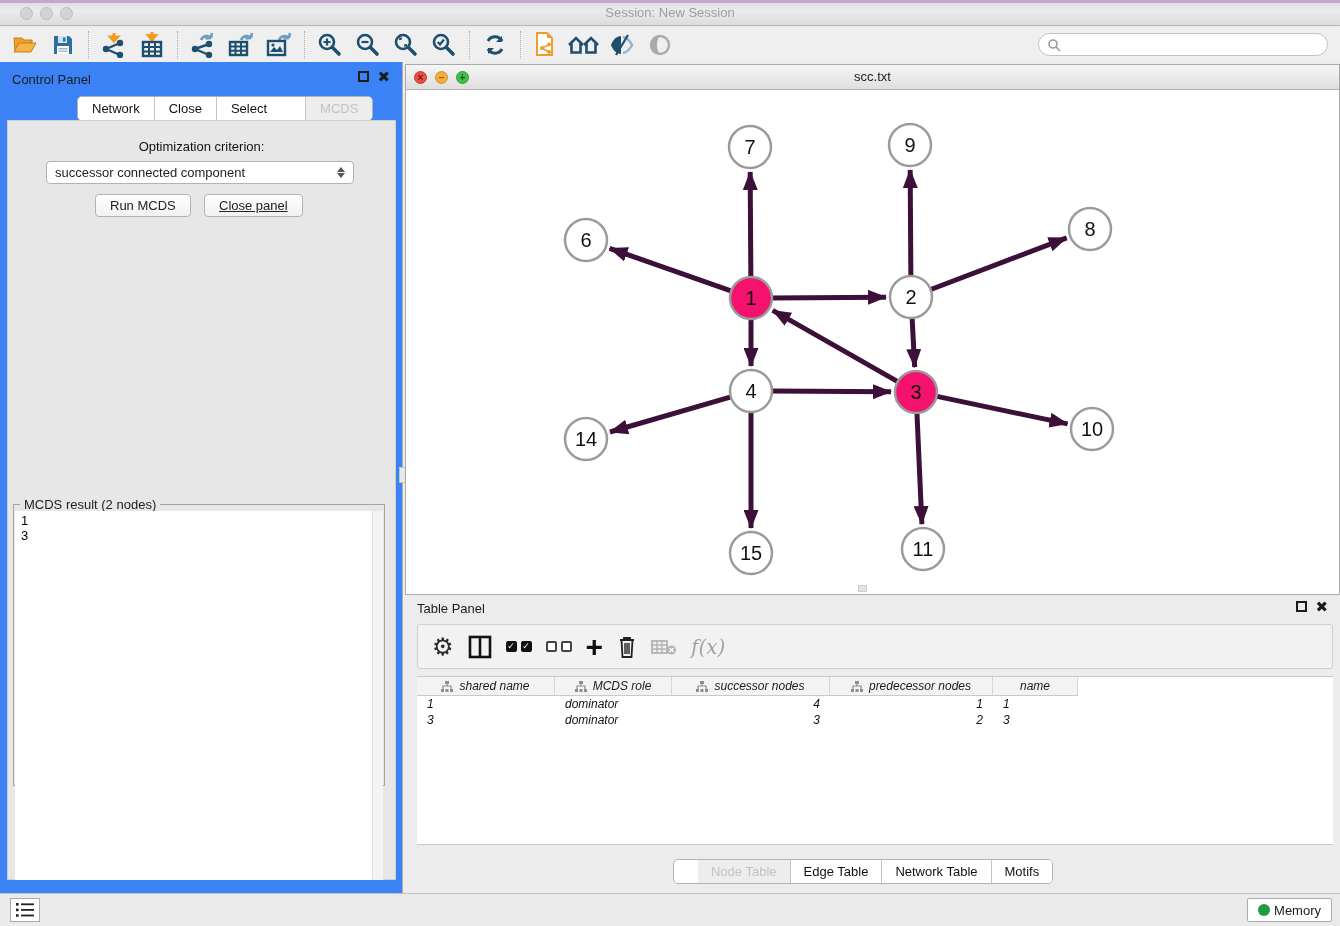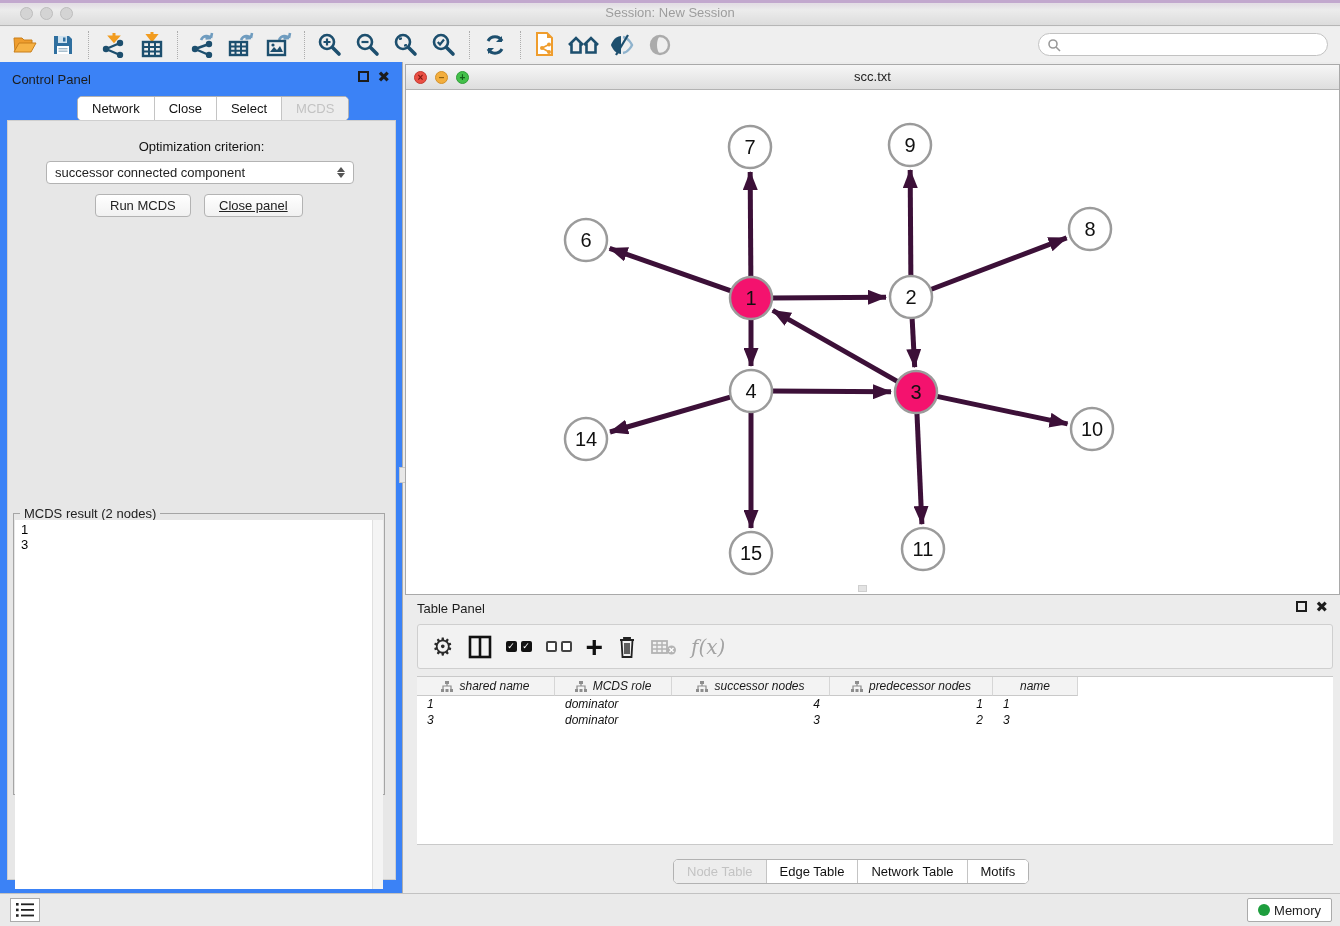--- a/index.html
+++ b/index.html
@@ -29,36 +29,36 @@
     border-right:1px solid #aeaeae; }
   .panel-title { position:absolute; left:12px; top:10px; font-size:13px; color:#1c1c1c; }
   .panel-icons { position:absolute; right:12px; top:9px; display:flex; gap:8px; align-items:center; }
   .float-glyph { width:11px; height:11px; border:2px solid #1c1c1c; display:inline-block; }
   .close-glyph { font-size:15px; font-weight:bold; color:#1c1c1c; line-height:11px; }
 
   .segtabs { display:flex; border:1px solid #b2b2b2; border-radius:5px; overflow:hidden; background:#fff; }
   #control-tabs { position:absolute; left:77px; top:34px; }
   .seg-tab { padding:4px 14px; font-size:13px; color:#111; background:#fff; border-left:1px solid #c4c4c4; }
   .seg-tab:first-child { border-left:none; }
-  .seg-tab.active { background:#ededed; color:#c3c3c3; }
+  .seg-tab.active { background:#ededed; color:#c3c3c3;margin-left:24px; }
 
   #cp-content { position:absolute; left:7px; top:58px; width:389px; height:760px;
     background:#e7e7e7; border:1px solid #cfcfcf;padding-left:40px; }
   #opt-label { position:absolute; left:0; width:100%; top:18px; text-align:center; font-size:13px; color:#111; }
   #opt-select { position:absolute; left:38px; top:40px; width:308px; height:23px; background:#fff;
     border:1px solid #b3b3b3; border-radius:4px; display:flex; align-items:center; padding:0 8px; font-size:13px; }
   #opt-select .stepper { margin-left:auto; display:flex; flex-direction:column; gap:1px; }
   #opt-select .stepper i { width:0; height:0; border-left:4px solid transparent; border-right:4px solid transparent; }
   #opt-select .stepper i.up { border-bottom:5px solid #555; }
   #opt-select .stepper i.down { border-top:5px solid #555; }
   .cp-btn { position:absolute; top:73px; height:23px; background:linear-gradient(#ffffff,#f1f1f1);
     border:1px solid #b3b3b3; border-radius:4px; font-size:13px; padding:0 14px; display:flex; align-items:center; }
   #run-btn { left:87px; } #closep-btn { left:196px;text-decoration:underline; }
 
-  #mcds-box { position:absolute; left:5px; top:392px; width:372px; height:282px; border:1px solid #a5a5a5; }
+  #mcds-box { position:absolute; left:5px; top:383px; width:372px; height:282px; border:1px solid #a5a5a5; }
   #mcds-legend { position:absolute; left:6px; top:-8px; background:#e7e7e7; padding:0 4px; font-size:13px; }
   #mcds-text { position:absolute; left:1px; top:6px; width:358px; height:369px; border:none; resize:none;
     background:#fff; font-family:"Liberation Sans","DejaVu Sans",sans-serif; font-size:13px; padding:2px 6px;
     outline:none; white-space:pre; }
   #mcds-scroll { position:absolute; right:1px; top:6px; width:11px; height:369px; background:#f4f4f4; border-left:1px solid #e0e0e0; }
 
   
   #net-frame { position:absolute; left:405px; top:64px; width:935px; height:531px; background:#fff;
     border:1px solid #a9a9a9; }
   #net-titlebar { position:absolute; left:0; top:0; width:100%; height:25px;

